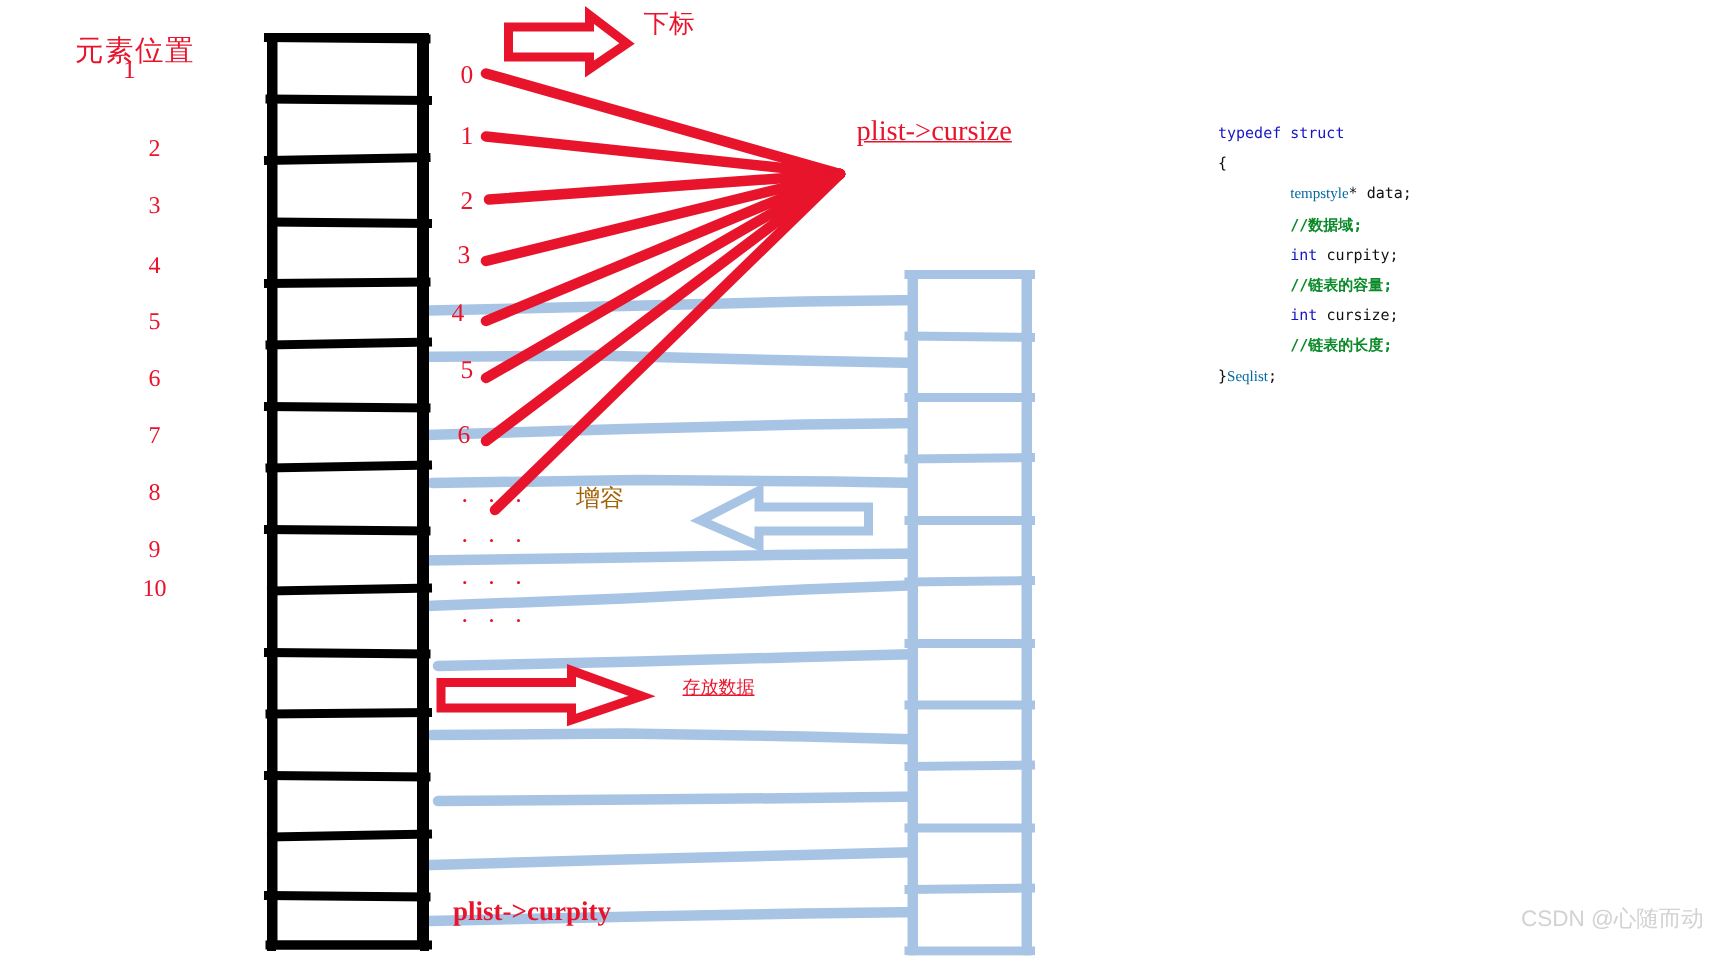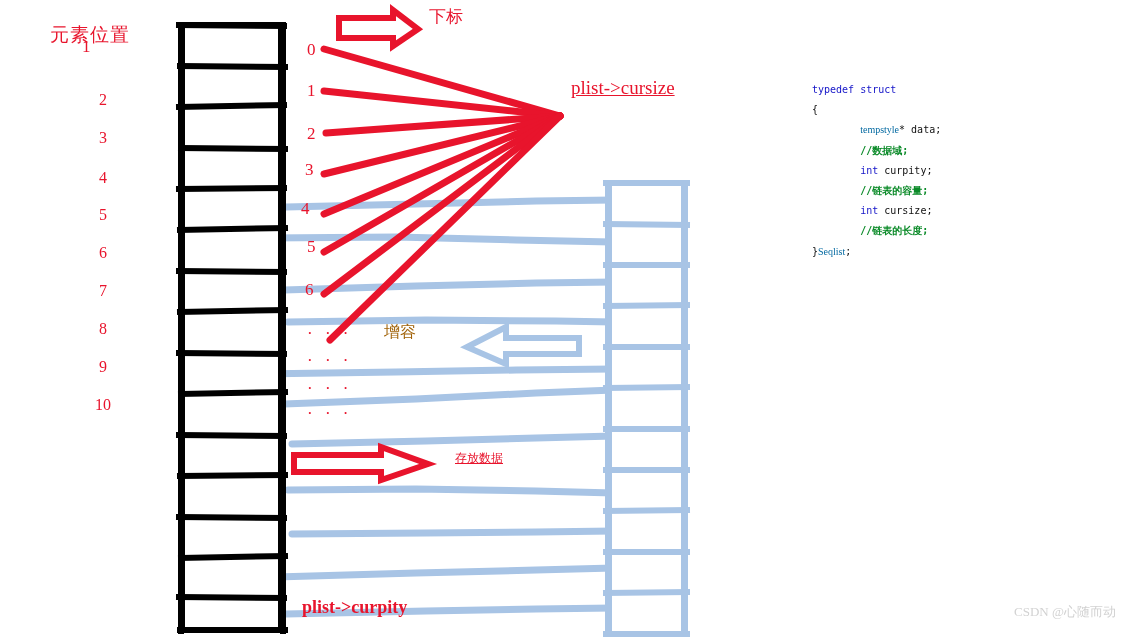--- a/index.html
+++ b/index.html
@@ -31,22 +31,22 @@
 
   
   #code{position:absolute;left:776px;top:80px;font-family:"DejaVu Sans Mono",monospace;
         font-size:10px;line-height:20.2px;white-space:pre;}
   #code .kw{color:#1414c8;}
   #code .ty{color:#0369a1;font-family:Liberation Serif, serif;}
   #code .cm{color:#0a8a28;font-weight:bold;}
   #code .pl{color:#101010;}
 
   
-  #wm{position:absolute;left:978px;top:603px;font-size:13px;color:#d2d2d2;
-      font-family:Liberation Serif, serif;white-space:nowrap;}
+  #wm{position:absolute;left:978px;top:603px;font-size:15px;color:#d2d2d2;
+      font-family:Liberation Sans, sans-serif;white-space:nowrap;}
 </style>
 </head>
 <body>
 
 <div id="canvas">
 
   <svg class="lyr" id="gfx" viewBox="0 0 1144 637" xmlns="http://www.w3.org/2000/svg">
 
     <g stroke="#a8c4e5" stroke-width="7" fill="none" stroke-linecap="round">
       <path d="M250,207 L380,204 L500,201 L578,200"></path>
@@ -133,21 +133,21 @@
     <div class="txt red-label" id="elem-pos-1">1</div>
 
     <div class="txt red-label pos-num" style="left:52px;top:92px;">2</div>
     <div class="txt red-label pos-num" style="left:52px;top:130px;">3</div>
     <div class="txt red-label pos-num" style="left:52px;top:170px;">4</div>
     <div class="txt red-label pos-num" style="left:52px;top:207px;">5</div>
     <div class="txt red-label pos-num" style="left:52px;top:245px;">6</div>
     <div class="txt red-label pos-num" style="left:52px;top:283px;">7</div>
     <div class="txt red-label pos-num" style="left:52px;top:321px;">8</div>
     <div class="txt red-label pos-num" style="left:52px;top:359px;">9</div>
-    <div class="txt red-label pos-num" style="left:52px;top:397px;">10</div>
+    <div class="txt red-label pos-num" style="left:52px;top:385px;">10</div>
 
     <div class="txt red-label idx-num" style="left:271px;top:41px;">0</div>
     <div class="txt red-label idx-num" style="left:271px;top:82px;">1</div>
     <div class="txt red-label idx-num" style="left:271px;top:125px;">2</div>
     <div class="txt red-label idx-num" style="left:269px;top:161px;">3</div>
     <div class="txt red-label idx-num" style="left:265px;top:200px;">4</div>
     <div class="txt red-label idx-num" style="left:271px;top:238px;">5</div>
     <div class="txt red-label idx-num" style="left:269px;top:281px;">6</div>
 
     <div class="txt red-label idx-dots" style="left:271px;top:325px;">· · ·</div>

